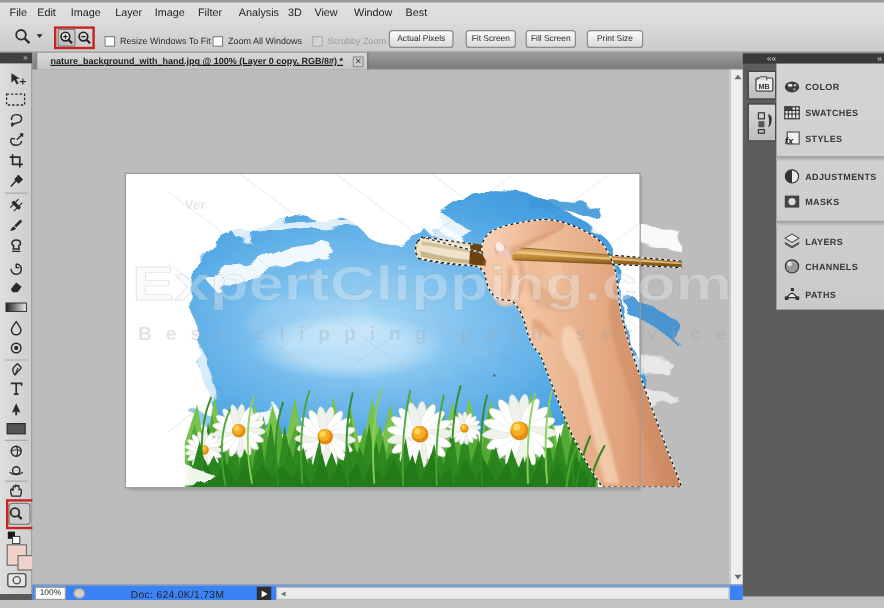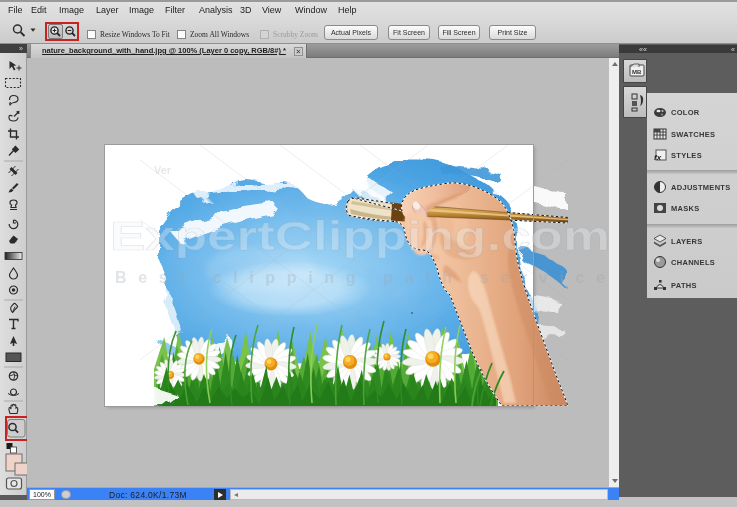--- a/index.html
+++ b/index.html
@@ -14,21 +14,21 @@
     border-top:2px solid #9a9a9a; border-bottom:1px solid #ababab;
     font-size:9px; color:#1c1c1c; }
   #menubar span { position:absolute; top:3px; }
 
   
   #optbar { left:0; top:16px; width:737px; height:28px;
     background:linear-gradient(#dcdcdc,#cbcbcb);
     border-bottom:1px solid #8f8f8f; }
   .chk { position:absolute; width:9px; height:9px; background:#fdfdfd;
     border:1px solid #848484; top:14px; }
-  .clabel { position:absolute; top:14px; font-size:7.5px; color:#2a2a2a;font-family:Liberation Serif, serif; }
+  .clabel { position:absolute; top:14px; font-size:7.5px; color:#2a2a2a; }
   .obtn { position:absolute; top:9px; height:15px; border:1px solid #8b8b8b;
     border-radius:3px; background:linear-gradient(#fcfcfc,#dadada);
     font-size:7px; color:#2a2a2a; text-align:center; line-height:13px;
     white-space:nowrap; }
   #redbox1 { left:45px; top:6px; width:34px; height:19px;
     border:2px solid #c92222; background:transparent; }
 
   
   #toolhead { left:0; top:44px; width:27px; height:9px; background:#404040; }
   #toolbar { left:0; top:53px; width:27px; height:442px;
@@ -53,21 +53,21 @@
     background:#3b82f6; border-top:1px solid #a8a8a8; font-size:8px; color:#222; }
 
   
   #dock { left:619px; top:44px; width:118px; height:453px; background:#5d5d5d; }
   #dockhead { position:absolute; left:0; top:1px; width:118px; height:8px;
     background:#3a3a3a; color:#d8d8d8; font-size:7px; line-height:7px; }
   .dockicon { position:absolute; left:4px; width:24px;
     background:linear-gradient(#d8d8d8,#bdbdbd); border:1px solid #454545;
     border-radius:1px; }
   #panel { position:absolute; left:28px; top:9px; width:90px; height:205px;
-    background:linear-gradient(#d4d4d4,#cacaca);margin-top:40px; }
+    background:linear-gradient(#d4d4d4,#cacaca); }
   .plabel { position:absolute; left:24px; font-size:7.5px;
     font-weight:bold; color:#363636; letter-spacing:0.3px; }
   .psep { position:absolute; left:0; width:90px; height:4px;
     background:linear-gradient(#9d9d9d,#c6c6c6); }
   .picon { position:absolute; left:6px; width:14px; height:14px; }
 
   
   #pic { left:105px; top:145px; width:428px; height:261px; background:#fff;
     outline:1px solid #9b9b9b; box-shadow:2px 2px 3px rgba(0,0,0,0.18);padding-left:35px; }
 </style>
@@ -78,21 +78,21 @@
     <span style="left:8px">File</span>
       <span style="left:31px">Edit</span>
     <span style="left:59px">Image</span>
       <span style="left:96px">Layer</span>
     <span style="left:129px">Image</span>
       <span style="left:165px">Filter</span>
     <span style="left:199px">Analysis</span>
       <span style="left:240px">3D</span>
     <span style="left:262px">View</span>
       <span style="left:295px">Window</span>
-    <span style="left:338px">Help</span>
+    <span style="left:338px">Best</span>
   </div>
 
   <div class="abs" id="optbar">
     <svg class="abs" style="left:0;top:0" width="90" height="28" viewBox="0 0 90 28">
       <g stroke="#2c2c2c" fill="none" stroke-width="1.6">
         <circle cx="18" cy="30" r="0"></circle>
       </g>
 
       <circle cx="17.5" cy="13" r="4" stroke="#2c2c2c" stroke-width="1.5" fill="none"></circle>
       <line x1="20.6" y1="16.1" x2="24.5" y2="20" stroke="#2c2c2c" stroke-width="2"></line>

